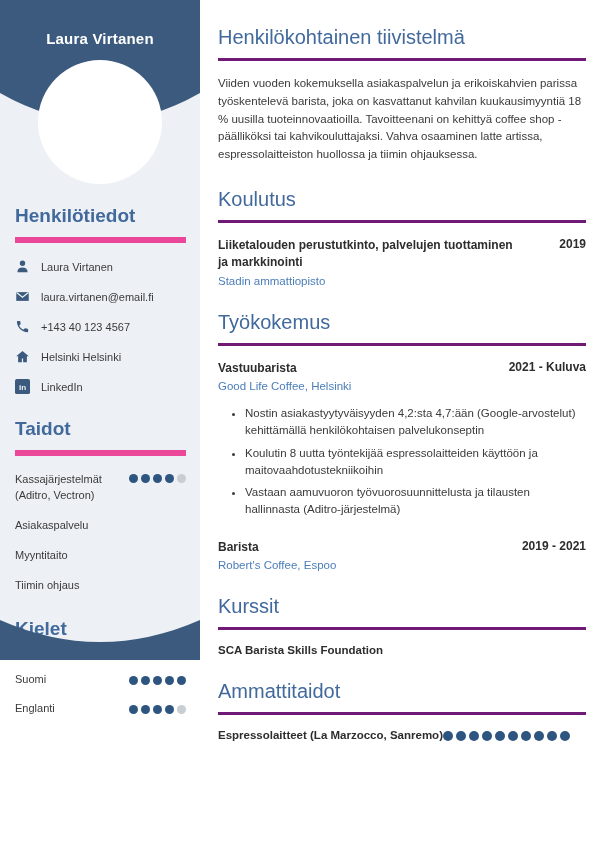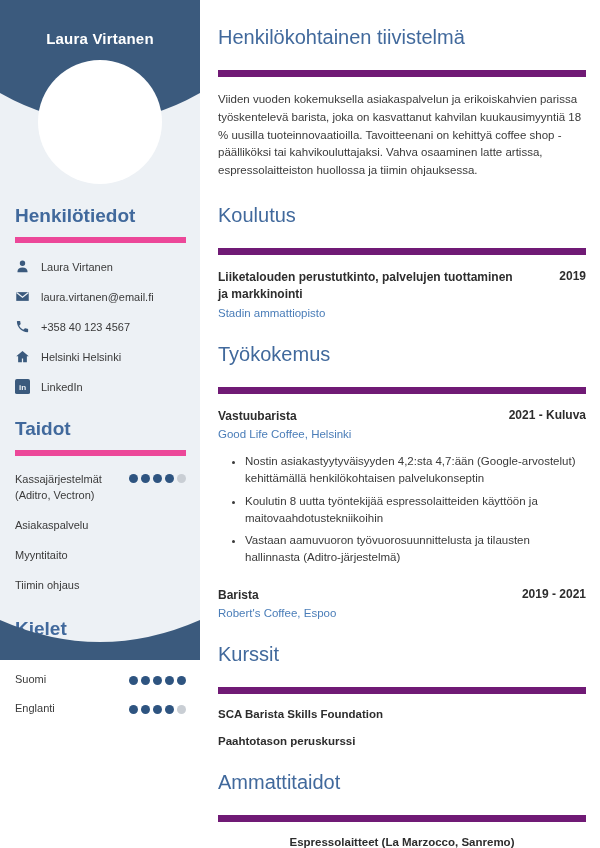--- a/index.html
+++ b/index.html
@@ -35,32 +35,32 @@
   .skill-label{font-size:11px;color:var(--text);line-height:1.45;max-width:112px;}
   .lang-row{display:flex;justify-content:space-between;align-items:center;margin-bottom:13px;}
   .dots{display:flex;gap:3px;margin-top:2px;}
   .dot{width:9px;height:9px;border-radius:50%;background:var(--dot);}
   .dot.empty{background:var(--dot-empty);}
 
   
   .main{margin-left:200px;padding:26px 14px 0 18px;}
   .section{margin-bottom:24px;}
   .section h2{font-size:20px;font-weight:400;color:var(--heading);
-        padding-bottom:21px;border-bottom:7px solid #701a75;margin-bottom:14px;}
+        padding-bottom:9px;border-bottom:3px solid #701a75;margin-bottom:14px;}
   .summary-text{font-size:11.5px;line-height:1.55;color:var(--text);}
   .entry{margin-bottom:20px;}
   .entry:last-child{margin-bottom:0;}
   .entry-head{display:flex;justify-content:space-between;align-items:flex-start;gap:10px;}
   .entry-title{font-size:12px;font-weight:bold;color:var(--title);line-height:1.45;max-width:300px;}
   .entry-date{font-size:12px;font-weight:bold;color:var(--title);white-space:nowrap;}
   .entry-sub{font-size:11.5px;color:var(--link);margin-top:3px;}
   .bullets{margin:13px 0 0 0;padding-left:27px;}
   .bullets li{font-size:11.5px;color:var(--text);line-height:1.5;margin-bottom:5px;}
   .course-item{font-size:11.5px;font-weight:bold;color:var(--title);margin-bottom:15px;}
-  .prof-row{display:flex;justify-content:space-between;align-items:center;margin-bottom:15px;flex-direction:column;}
+  .prof-row{display:flex;align-items:center;margin-bottom:15px;}
   .prof-label{font-size:11.5px;font-weight:bold;color:var(--title);}
   .meter-lg .dot{width:10px;height:10px;}
 </style>
 </head>
 <body>
 
 <div class="page">
 
   <aside class="sidebar">
     <svg class="header-shape" width="200" height="190" viewBox="0 0 200 190" aria-hidden="true">
@@ -89,21 +89,21 @@
                 </svg>
               </span>
               <span class="contact-text">laura.virtanen@email.fi</span>
             </div>
             <div class="contact-row">
               <span class="icon">
                 <svg viewBox="0 0 24 24" fill="currentColor">
                   <path d="M6.62 10.79a15.05 15.05 0 0 0 6.59 6.59l2.2-2.2a1 1 0 0 1 1.01-.24c1.12.37 2.33.57 3.58.57a1 1 0 0 1 1 1V20a1 1 0 0 1-1 1C10.85 21 3 13.15 3 4a1 1 0 0 1 1-1h3.5a1 1 0 0 1 1 1c0 1.25.2 2.45.57 3.57a1 1 0 0 1-.25 1.02l-2.2 2.2z"></path>
                 </svg>
               </span>
-              <span class="contact-text">+358 40 123 4567</span>
+              <span class="contact-text">+143 40 123 4567</span>
             </div>
             <div class="contact-row">
               <span class="icon">
                 <svg viewBox="0 0 24 24" fill="currentColor">
                   <path d="M12 3 2 11.5h3V21h6v-6h2v6h6v-9.5h3L12 3z"></path>
                 </svg>
               </span>
               <span class="contact-text">Helsinki Helsinki</span>
             </div>
             <div class="contact-row">
@@ -216,21 +216,20 @@
             </div>
             <div class="entry-sub">Robert's Coffee, Espoo</div>
           </div>
         </div>
     </section>
 
     <section class="section">
       <h2>Kurssit</h2>
       <div id="courses-list">
           <p class="course-item">SCA Barista Skills Foundation</p>
-          <p class="course-item">Paahtotason peruskurssi</p>
         </div>
     </section>
 
     <section class="section">
       <h2>Ammattitaidot</h2>
       <div id="profskills-list">
           <div class="prof-row">
             <span class="prof-label">Espressolaitteet (La Marzocco, Sanremo)</span>
             <div class="dots meter-lg">
               <span class="dot"></span>

